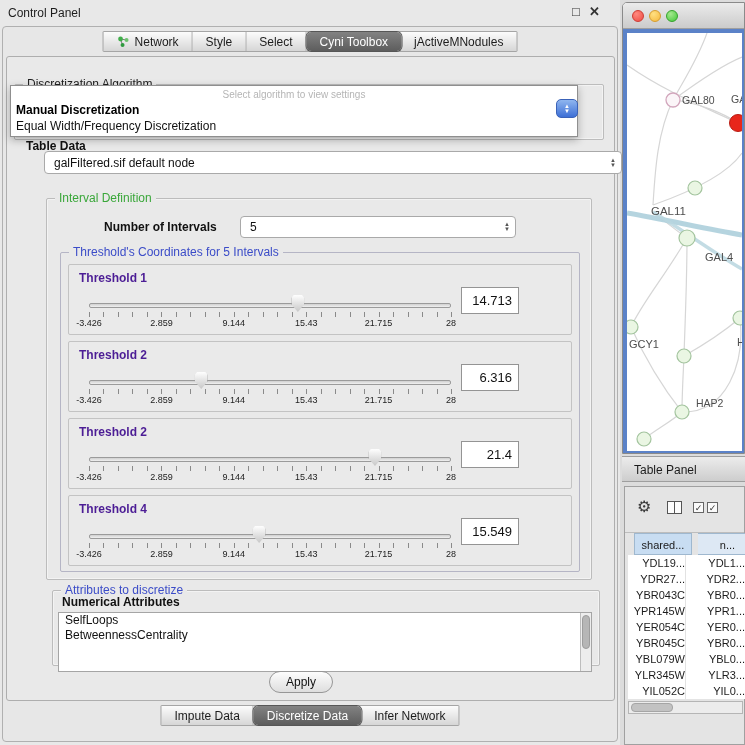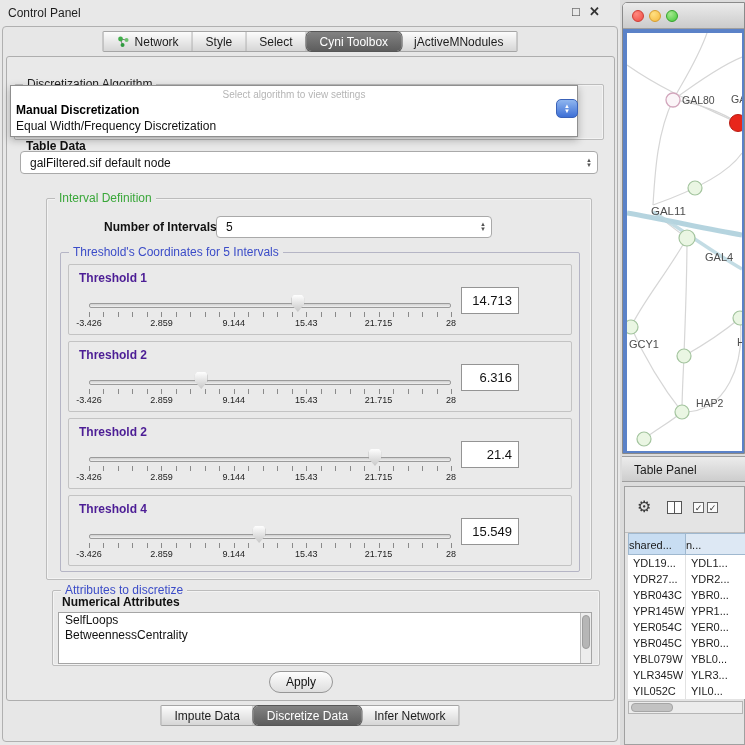--- a/index.html
+++ b/index.html
@@ -24,21 +24,21 @@
   .tabseg.selected { background:linear-gradient(#828282,#5d5d5d); color:#fff; border-radius:5px; border-right:none; box-shadow:0 0 0 1px #565656; }
 
   
   .group { position:absolute; border:1px solid #bcbcbc; border-radius:2px; box-shadow:inset 0 0 0 1px #f3f3f3; }
   .gtitle { position:absolute; top:-8px; left:8px; background:#e9e9e9; padding:0 4px; font-size:12px; white-space:nowrap; }
   .gtitle.green { color:#3aa73a; }
   .gtitle.blue { color:#3b4cc8; }
   .lbl-bold { font-weight:bold; font-size:12px; color:#111; position:absolute; white-space:nowrap; }
 
   
-  .combo { position:absolute; background:#fff; border:1px solid #a9a9a9; border-radius:4px; display:flex; align-items:center; }
+  .combo { position:absolute; background:#fff; border:1px solid #a9a9a9; border-radius:4px; display:flex; align-items:center;margin-left:24px; }
   .combo .cval { padding-left:9px; font-size:12px; color:#111; flex:1; white-space:nowrap; overflow:hidden; }
   .spin { display:flex; flex-direction:column; align-items:center; justify-content:center; width:16px; line-height:5px; font-size:6px; color:#555; }
 
   
   .popup { position:absolute; left:10px; top:85px; width:568px; height:52px; background:#fff; border:1px solid #8f8f8f;
            box-shadow:0 3px 8px rgba(0,0,0,.28); z-index:40; }
   .popup .prompt { position:absolute; top:3px; left:0; width:100%; text-align:center; color:#b5b5b5; font-size:10px; }
   .popup .opt1 { position:absolute; top:17px; left:5px; font-weight:bold; color:#000; font-size:12px; }
   .popup .opt2 { position:absolute; top:33px; left:5px; color:#111; font-size:12px; }
   .blue-stepper { position:absolute; left:556px; top:99px; width:22px; height:19px; border-radius:5px; z-index:41;
@@ -56,21 +56,21 @@
   .ticks { position:absolute; left:0; top:19px; width:363px; height:5px;
            background:repeating-linear-gradient(to right,#8a8a8a 0,#8a8a8a 1px,transparent 1px,transparent 14.48px); }
   .scale { position:absolute; left:0; top:25px; width:362px; height:12px; }
   .scale span { position:absolute; transform:translateX(-50%); font-size:9px; color:#222; white-space:nowrap; }
   .scale span:nth-child(1){left:0;} .scale span:nth-child(2){left:20%;} .scale span:nth-child(3){left:40%;}
   .scale span:nth-child(4){left:60%;} .scale span:nth-child(5){left:80%;} .scale span:nth-child(6){left:100%;}
   .vbox { position:absolute; left:392px; top:22px; width:58px; height:27px; background:#fff; border:1px solid #949494;
           font-size:13px; color:#111; text-align:right; line-height:25px; padding-right:6px; }
 
   
-  .attr-list { position:absolute; left:58px; top:612px; width:534px; height:52px; background:#fff; border:1px solid #a5a5a5; overflow:hidden; }
+  .attr-list { position:absolute; left:58px; top:612px; width:534px; height:60px; background:#fff; border:1px solid #a5a5a5; overflow:hidden; }
   .attr-list .item { font-size:12px; color:#111; line-height:15px; padding-left:6px; white-space:nowrap; }
   .vscroll { position:absolute; right:0; top:0; width:11px; height:100%; background:#ededed; border-left:1px solid #bdbdbd; }
   .vscroll .vthumb { position:absolute; left:1px; top:2px; width:8px; height:34px; background:#b6b6b6; border-radius:4px; border:1px solid #9d9d9d; }
 
   .apply-btn { position:absolute; left:269px; top:671px; width:64px; height:22px; border:1px solid #979797; border-radius:11px;
                background:linear-gradient(#fdfdfd,#dedede); font-size:12px; color:#111; text-align:center; line-height:20px; font-family:"Liberation Sans",sans-serif; }
 
   
   .net-window { position:absolute; left:622px; top:2px; width:123px; height:452px; border:1px solid #8a8a8a; border-radius:5px 0 0 0; overflow:hidden; background:#fff; }
   .mac-bar { position:absolute; left:0; top:0; width:100%; height:26px; background:linear-gradient(#ebebeb,#cbcbcb); border-bottom:1px solid #9e9e9e; }
@@ -81,26 +81,26 @@
                border-top:1px solid #9e9e9e; border-bottom:1px solid #9e9e9e; }
   .tp-header span { position:absolute; left:12px; top:6px; font-size:12px; color:#1c1c1c; }
 
   .table-area { position:absolute; left:624px; top:486px; width:121px; height:259px; background:#e4e4e4; border:1px solid #a0a0a0; }
   .ttoolbar { position:absolute; left:0; top:0; width:100%; height:46px; border-bottom:1px solid #bdbdbd; }
   .gear { position:absolute; left:12px; top:12px; font-size:16px; color:#3c3c3c; line-height:16px; }
   .colicon { position:absolute; left:42px; top:14px; width:15px; height:13px; border:1px solid #555; background:#fdfdfd; }
   .colicon::after { content:""; position:absolute; left:6px; top:0; width:1px; height:100%; background:#555; }
   .cb { position:absolute; top:15px; width:11px; height:11px; border:1px solid #666; background:#fafafa; font-size:9px; line-height:11px; text-align:center; color:#333; }
   .thead { position:absolute; left:3px; top:46px; height:22px; display:flex; }
-  .th { font-size:11px; color:#1a1a1a; text-align:left; line-height:22px; border:1px solid #9fb8cf; border-left:none; white-space:nowrap; overflow:hidden; }
+  .th { font-size:11px; color:#1a1a1a; text-align:center; line-height:22px; border:1px solid #9fb8cf; border-left:none; white-space:nowrap; overflow:hidden;margin-left:6px; }
   .th:first-child { border-left:1px solid #9fb8cf; }
   .th.c1 { width:58px; background:#c8ddf2; }
   .th.c2 { width:60px; background:#dde8f4; }
   .tbody { position:absolute; left:3px; top:68px; width:118px; background:#fff; }
-  .trow { display:flex; height:16px; }
+  .trow { display:flex; height:16px;text-align:right; }
   .tc { font-size:11px; color:#1c1c1c; line-height:16px; padding-left:5px; white-space:nowrap; overflow:hidden; border-right:1px solid #e2e2e2; }
   .tc.c1 { width:58px; } .tc.c2 { width:60px; }
   .hscroll { position:absolute; left:3px; top:214px; width:115px; height:13px; background:#ececec; border:1px solid #b5b5b5; }
   .hscroll .hthumb { position:absolute; left:2px; top:1px; width:42px; height:9px; background:#c2c2c2; border-radius:4px; border:1px solid #a5a5a5; }
 
   svg text { font-family:"Liberation Sans",sans-serif; }
 </style>
 </head>
 <body>
 

